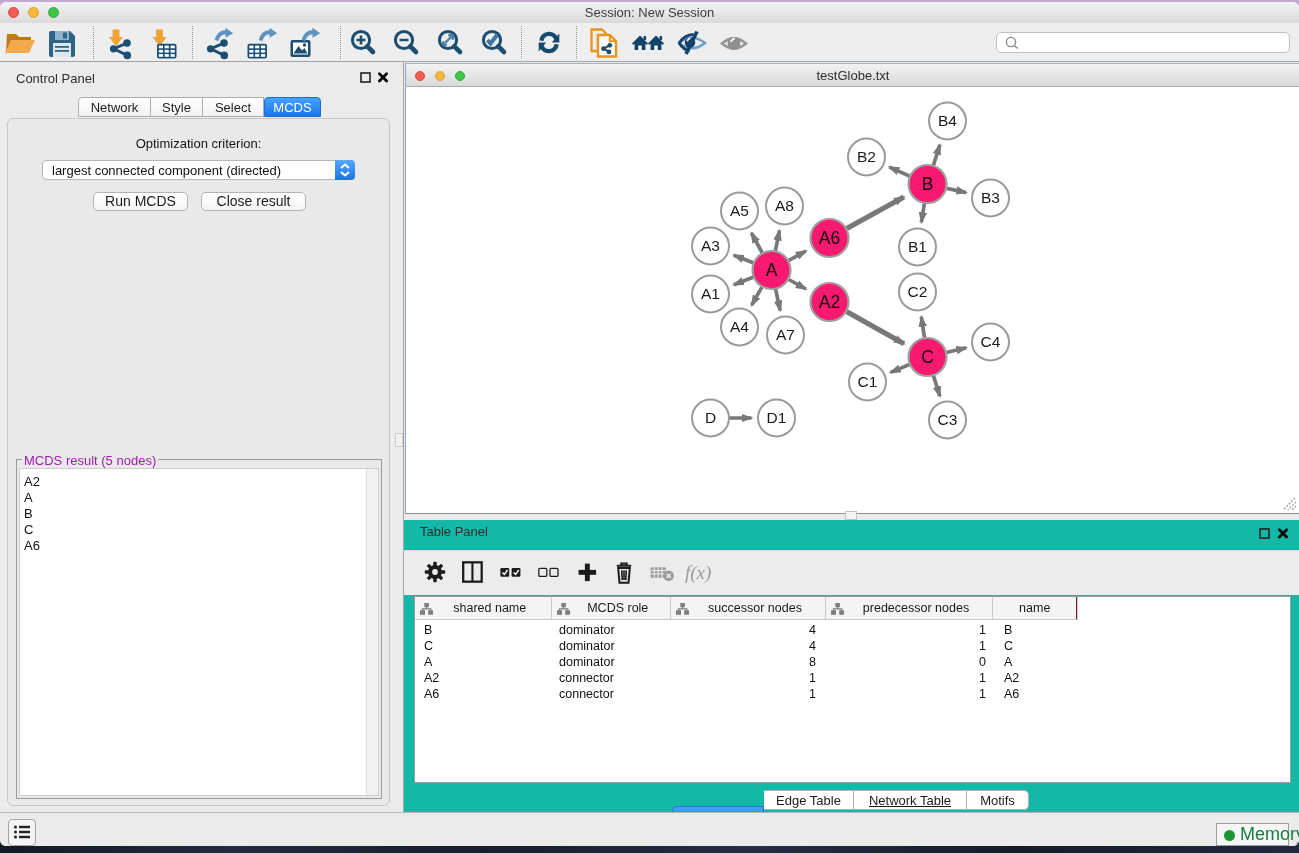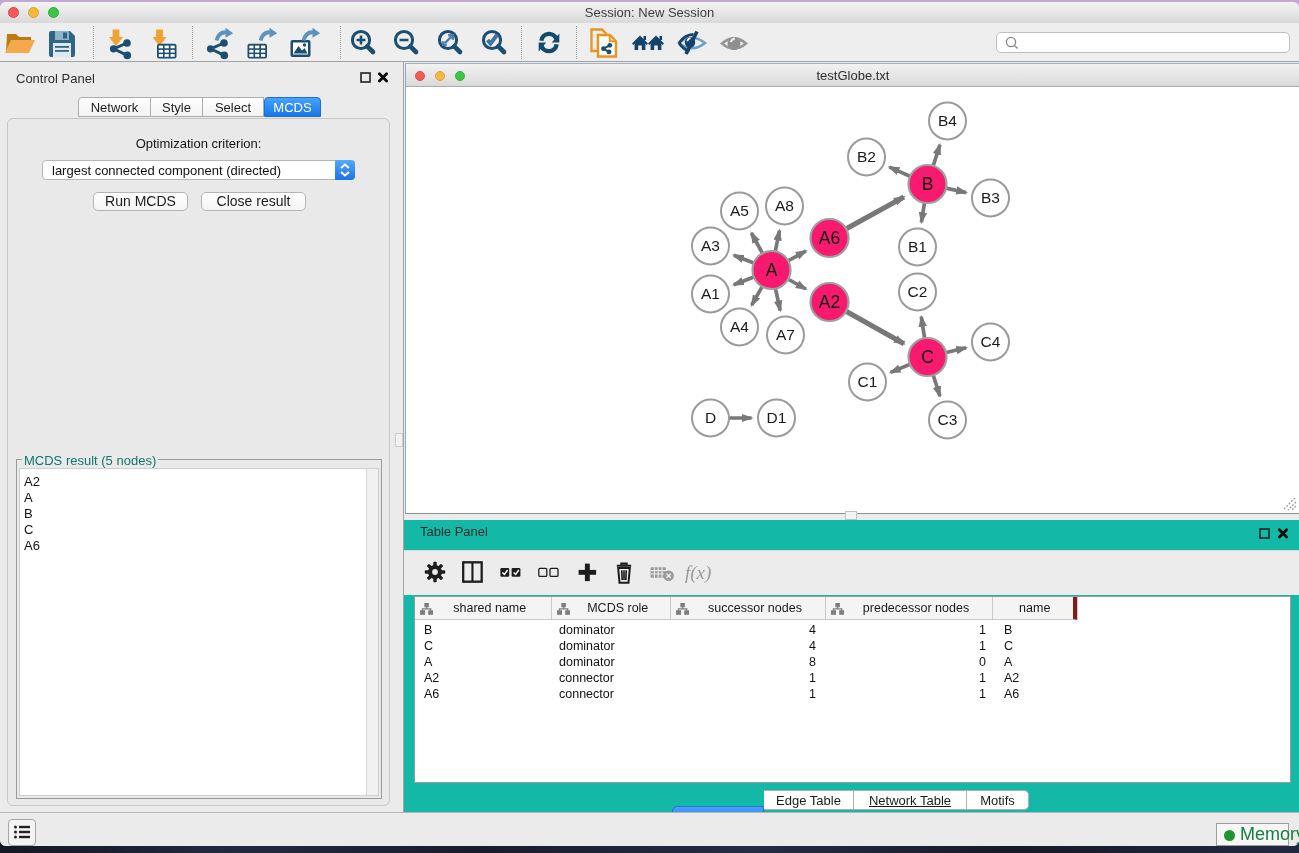--- a/index.html
+++ b/index.html
@@ -17,34 +17,34 @@
 .mainarea { position:absolute; left:0; top:60px; width:1299px; height:752px; background:#ebebeb; }
 .vdivider { position:absolute; left:403px; top:0; width:1px; height:750px; background:#a5a5a5; }
 .statusbar { position:absolute; left:0; top:810px; width:1299px; height:34px; background:#ebebeb; border-top:1px solid #b5b5b5; }
 
 .cp-title { position:absolute; left:16px; top:9px; font-size:13px; color:#2e2e2e; }
 .tab { position:absolute; top:35px; height:20px; background:linear-gradient(#ffffff,#f2f2f2); border:1px solid #adadad; font-size:13px; color:#1e1e1e; text-align:center; line-height:19px; }
 .tab.sel { background:linear-gradient(#47a2fe,#1a76e9); color:#ffffff; border:1px solid #1a6fd4; border-radius:4px 4px 0 0; }
 .cp-body { position:absolute; left:7px; top:56px; width:383px; height:688px; background:#e9e9e9; border:1px solid #c6c6c6; border-radius:6px; }
 .btn { position:absolute; height:19px; background:linear-gradient(#ffffff,#f4f4f4); border:1px solid #b4b4b4; border-radius:5px; font-size:14px; color:#1c1c1c; text-align:center; line-height:17px; }
 .fieldset { position:absolute; left:8px; top:340px; width:366px; height:340px; border:1px solid #9a9a9a; }
-.fs-legend { position:absolute; left:5px; top:-7px; background:#e9e9e9; padding:0 2px; font-size:13px; color:#0f766e; }
+.fs-legend { position:absolute; left:5px; top:-7px; background:#e9e9e9; padding:0 2px; font-size:13px; color:#a21caf; }
 .fs-list { position:absolute; left:2px; top:8px; width:360px; height:328px; background:#ffffff; border:1px solid #cfcfcf; font-size:13px; color:#111; }
 .fs-scroll { position:absolute; right:0px; top:0px; width:12px; height:326px; background:#f1f1f1; border-left:1px solid #dadada; }
 
 .netwin { position:absolute; left:405px; top:1px; width:894px; height:451px; overflow:hidden; background:#ffffff; border-left:1px solid #88a8c8; border-top:1px solid #9fb3c8; border-bottom:1px solid #909090; }
 .net-titlebar { position:absolute; left:0; top:0; width:894px; height:23px; background:linear-gradient(#f2f2f2,#d9d9d9); border-bottom:1px solid #ababab; }
 .splitter-handle { position:absolute; left:845px; top:449px; width:12px; height:9px; background:#f4f4f4; border:1px solid #c2c2c2; }
 .leftgrab { position:absolute; left:395px; top:371px; width:8px; height:14px; background:#f2f2f2; border:1px solid #cccccc; }
 
 .tablepanel { position:absolute; left:404px; top:458px; width:895px; height:292px; background:#14b8a6; }
 .tp-title { position:absolute; left:16px; top:4px; font-size:13px; color:#2e2e2e; }
 .tp-toolbar-icon { position:absolute; top:37px; }
 .tbl { position:absolute; left:10px; top:76px; width:877px; height:187px; background:#ffffff; border:1px solid #9b9b9b; }
-.tbl-header { position:absolute; left:0; top:0; width:663px; height:23px; border-right:5px solid #7f1d1d; background:#f4f4f4; border-bottom:1px solid #cccccc; }
+.tbl-header { position:absolute; left:0; top:0; width:663px; height:23px; border-right:2px solid #7f1d1d; background:#f4f4f4; border-bottom:1px solid #cccccc; }
 .th { position:absolute; top:0; height:23px; border-right:1px solid #c9c9c9; font-size:12.5px; color:#1a1a1a; text-align:center; line-height:23px; }
 .tr-cell { position:absolute; font-size:12.5px; color:#111; }
 .bt-tab { position:absolute; top:270px; height:20px; background:#ffffff; border:1px solid #b0b0b0; font-size:13px; color:#1b1b1b; text-align:center; line-height:19px; }
 .bt-tab.sel { background:linear-gradient(#45a0fd,#2079ec); color:#fff; border-color:#2b72cf;margin-top:16px; }
 .winbtn { position:absolute; font-size:11px; color:#222; }
 </style>
 </head>
 <body>
 <div class="desktop-top"></div>
 <div class="appwin">

